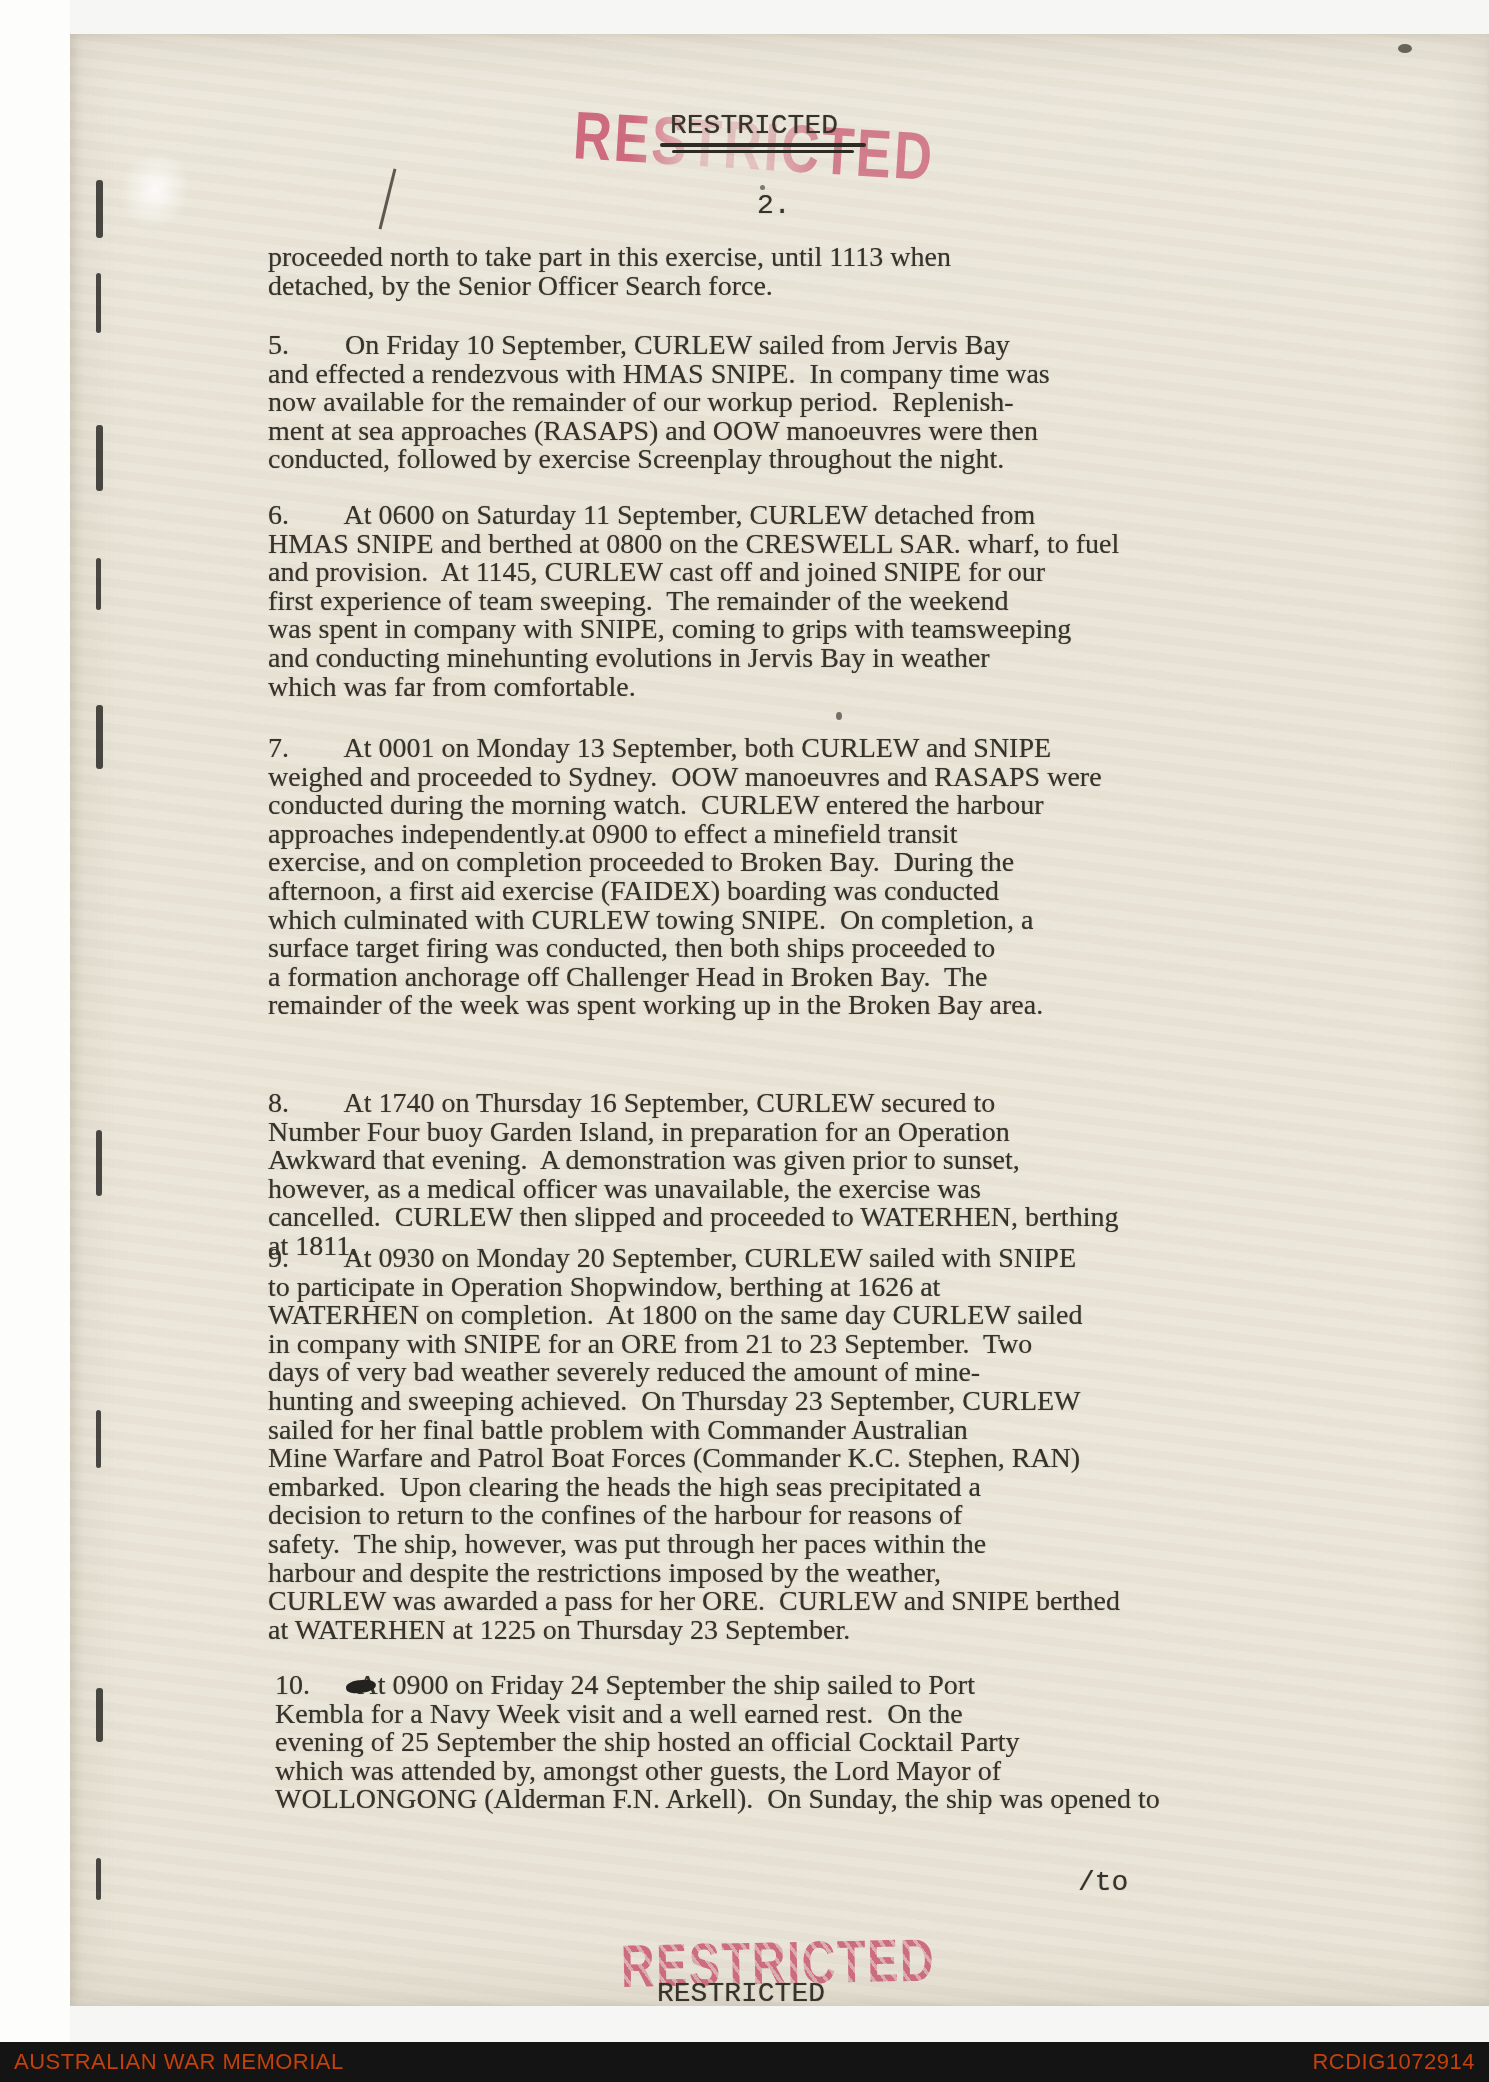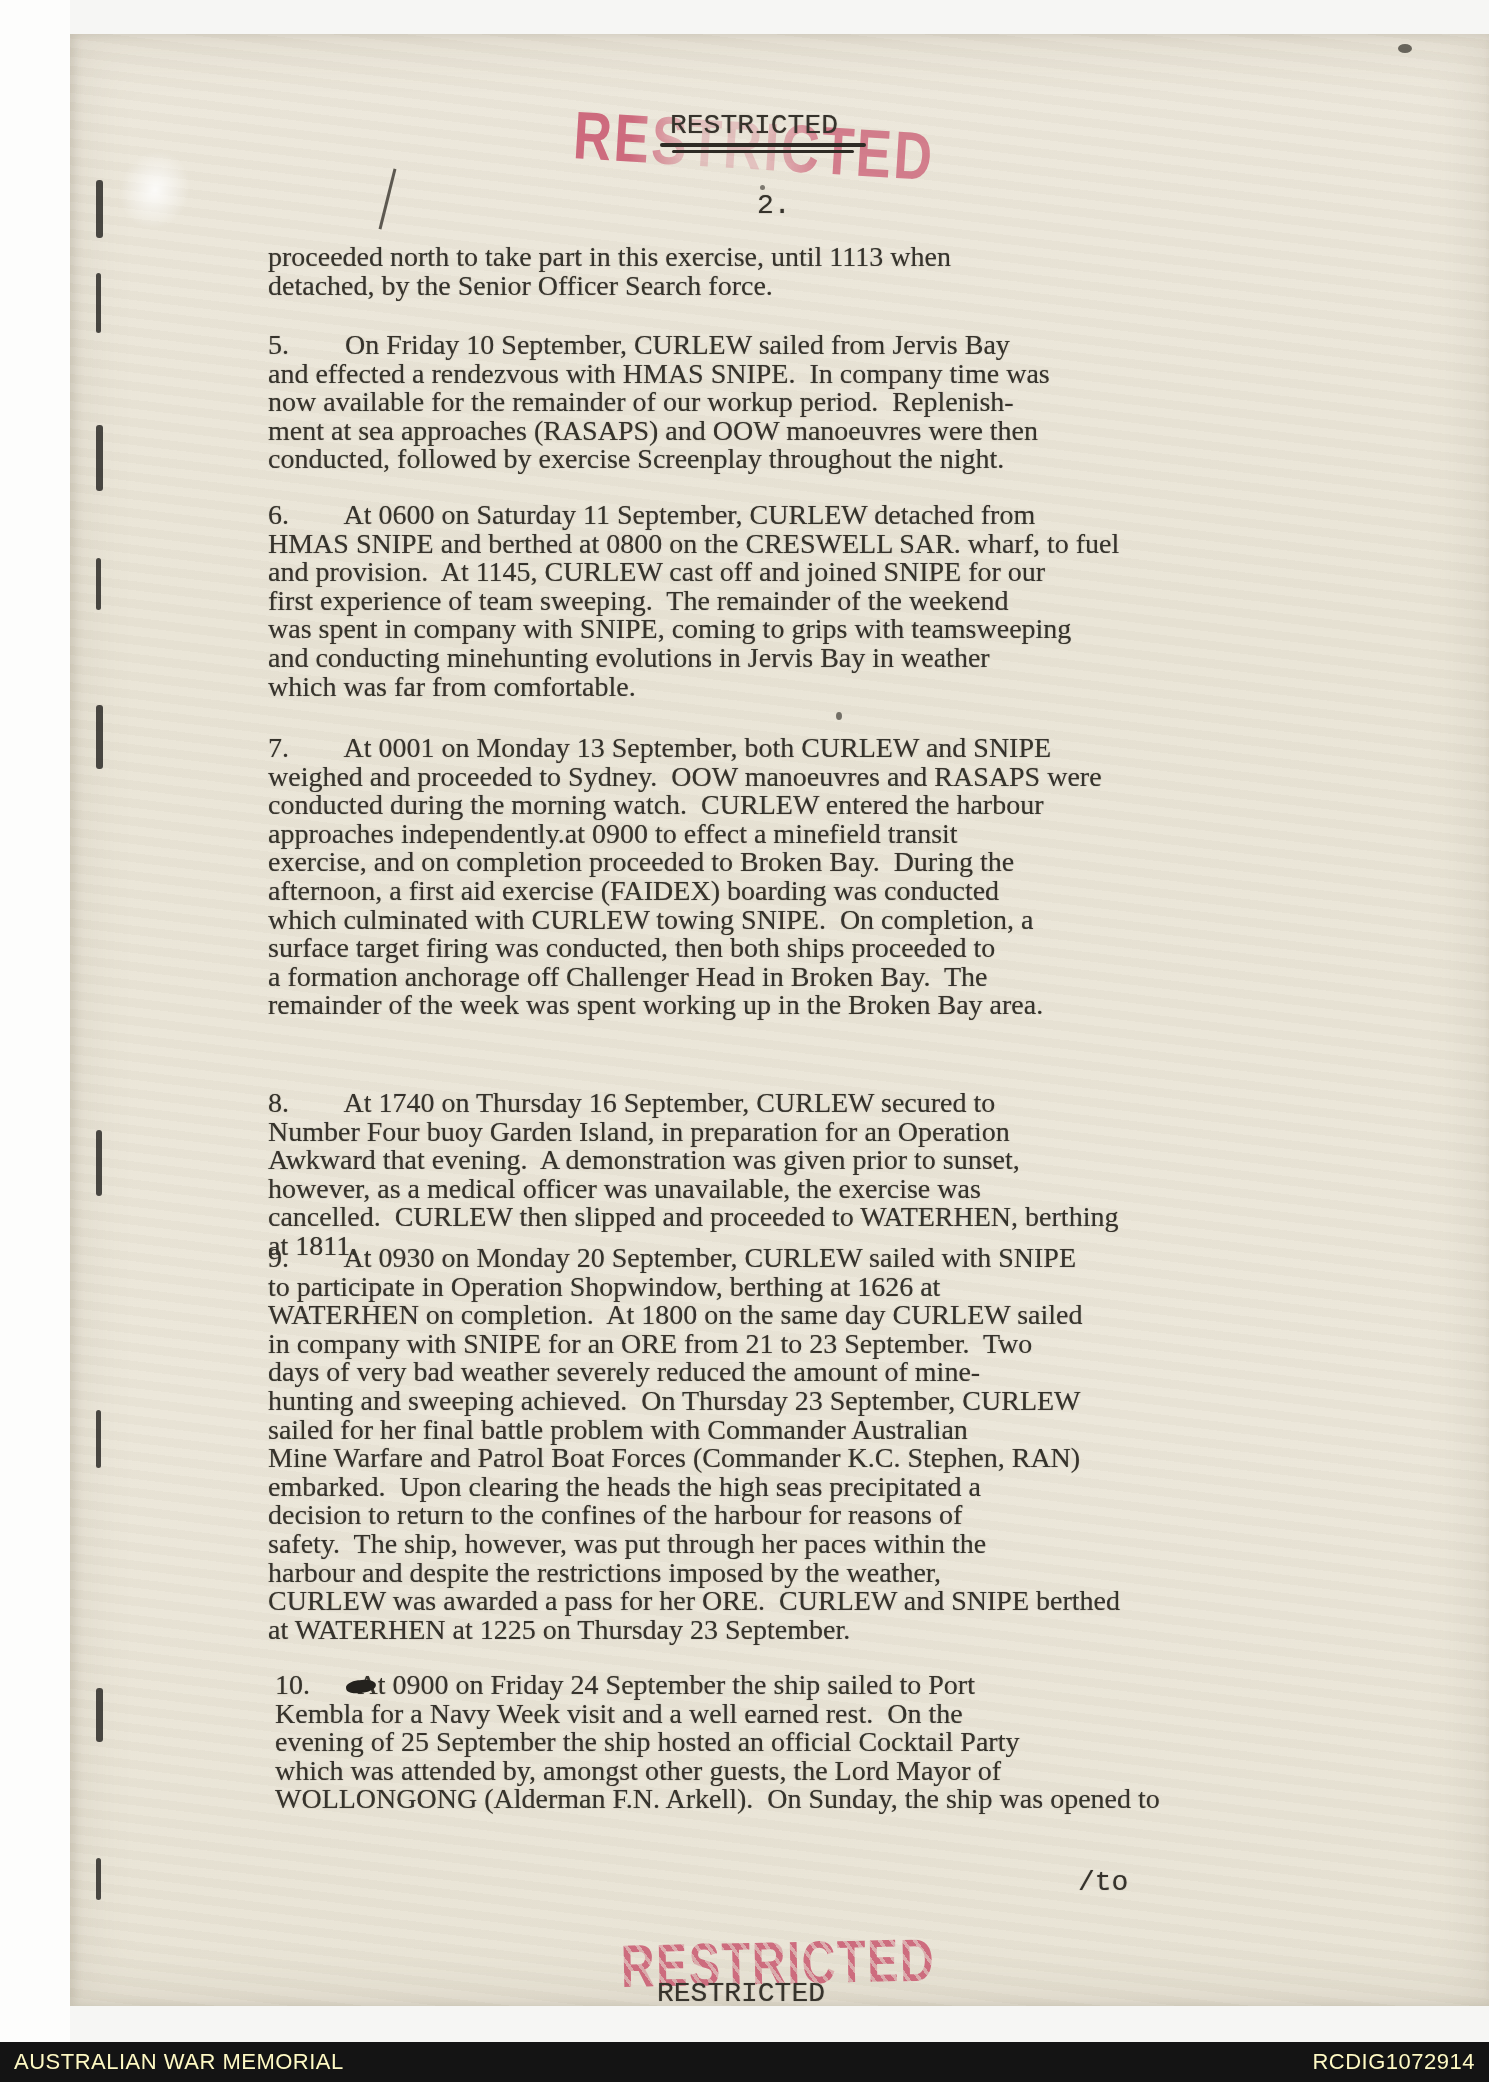--- a/index.html
+++ b/index.html
@@ -47,21 +47,21 @@
   .crease{position:absolute;left:120px;top:150px;width:70px;height:80px;
     background:radial-gradient(ellipse at center,rgba(255,255,255,.85),rgba(255,255,255,0) 70%);
     transform:rotate(20deg);}
   .pen-slash{position:absolute;left:386px;top:168px;width:2.5px;height:62px;background:#3a362e;transform:rotate(14deg);opacity:.8;}
   .speck{position:absolute;background:#33302a;border-radius:50%;}
   .footer-bar{
     position:absolute;left:0;bottom:0;width:100%;height:40px;background:#141414;
     display:flex;align-items:center;justify-content:space-between;
     padding:0 14px;box-sizing:border-box;
   }
-  .footer-bar span{color:#fef9c3;font-size:22px;letter-spacing:.5px;font-family:"Liberation Sans",sans-serif;}
+  .footer-bar span{color:#c2410c;font-size:22px;letter-spacing:.5px;font-family:"Liberation Sans",sans-serif;}
 </style>
 </head>
 <body>
 
 <div class="scan-left-strip"></div>
 
 <div class="paper"></div>
 
 <div class="crease"></div>
 <div class="pen-slash"></div>

